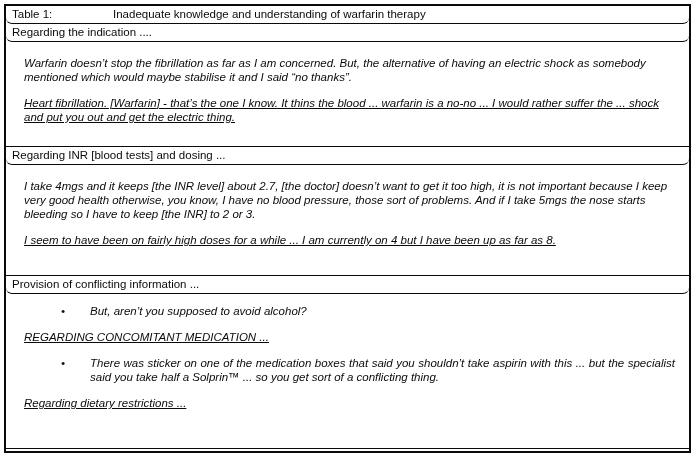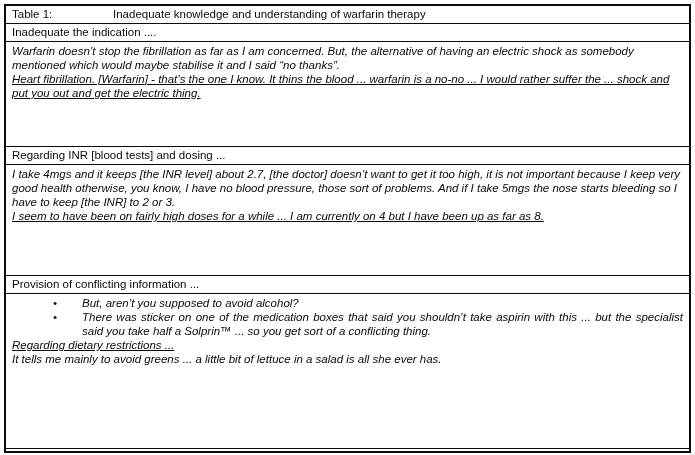--- a/index.html
+++ b/index.html
@@ -19,49 +19,49 @@
     background: #ffffff;
   }
   .row {
     border-bottom: 1px solid #0a0a0a;
     padding: 2px 6px;
     font-size: 11.5px;
     line-height: 14px;
     overflow: hidden;
   }
   .row:last-child { border-bottom: 1px solid #0a0a0a; margin-bottom: 2px; }
-  .header-row { height: 13px; line-height: 13px; font-style: normal; }
+  .header-row { height: 13px; line-height: 13px; font-style: normal; border-radius: 6px; }
   .quote-row { font-style: italic; }
   .h-r3 { height: 100px; }
   .h-r5 { height: 106px; }
   .h-r7 { height: 150px; }
   .title-label { display: inline-block; width: 101px; }
-  .quote-row p { margin: 0; }
+  .quote-row p { margin: 12px; }
   .gap { margin-top: 11px; text-decoration: underline; }
-  ul.bullets { list-style: none; margin: 0; padding: 0; }
+  ul.bullets { list-style: none; margin: 8px; padding: 0; }
   ul.bullets li { position: relative; padding-left: 70px; margin: 0; }
   ul.bullets li::before {
     content: "\2022";
     position: absolute;
     left: 41px; top: 0;
     font-style: italic;
   }
   .justify { text-align: justify; font-style: italic; }
 </style>
 </head>
 <body>
 
 <div class="table-frame">
 
   <div class="row header-row">
     <span class="title-label">Table 1:</span><span>Inadequate knowledge and understanding of warfarin therapy</span>
   </div>
 
   <div class="row header-row">
-    <span>Inadequate the indication ....</span>
+    <span>Regarding the indication ....</span>
   </div>
 
   <div class="row quote-row h-r3">
     <p>Warfarin doesn’t stop the fibrillation as far as I am concerned. But, the alternative of having an electric shock as somebody mentioned which would maybe stabilise it and I said “no thanks”.</p>
     <p class="gap">Heart fibrillation. [Warfarin] - that’s the one I know. It thins the blood ...  warfarin is a no-no ... I would rather suffer the ... shock and put you out and get the electric thing.</p>
   </div>
 
   <div class="row header-row">
     <span>Regarding INR [blood tests] and dosing ...</span>
   </div>
@@ -74,22 +74,22 @@
   <div class="row header-row">
     <span>Provision of conflicting information ...</span>
   </div>
 
   <div class="row quote-row h-r7">
 
     <ul class="bullets">
       <li>But, aren’t you supposed to avoid alcohol?</li>
     </ul>
 
+    <p class="gap">REGARDING CONCOMITANT MEDICATION ...</p>
     <ul class="bullets">
       <li class="justify">There was sticker on one of the medication boxes that said you shouldn’t take aspirin with this ... but the specialist said you take half a Solprin™ ... so you get sort of a conflicting thing.</li>
     </ul>
 
     <p class="gap">Regarding dietary restrictions ...</p>
-    <p>It tells me mainly to avoid greens ... a little bit of lettuce in a salad is all she ever has.</p>
 
   </div>
 
 </div>
 
 </body></html>

